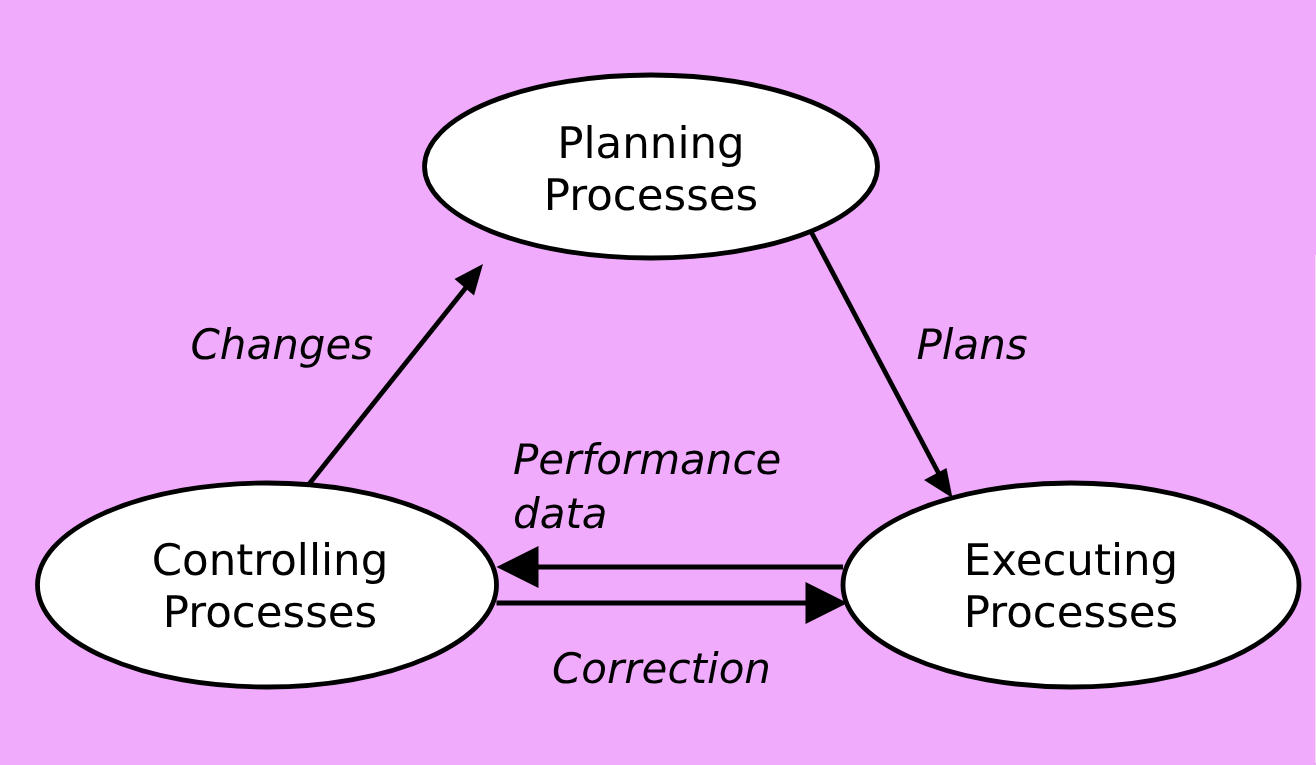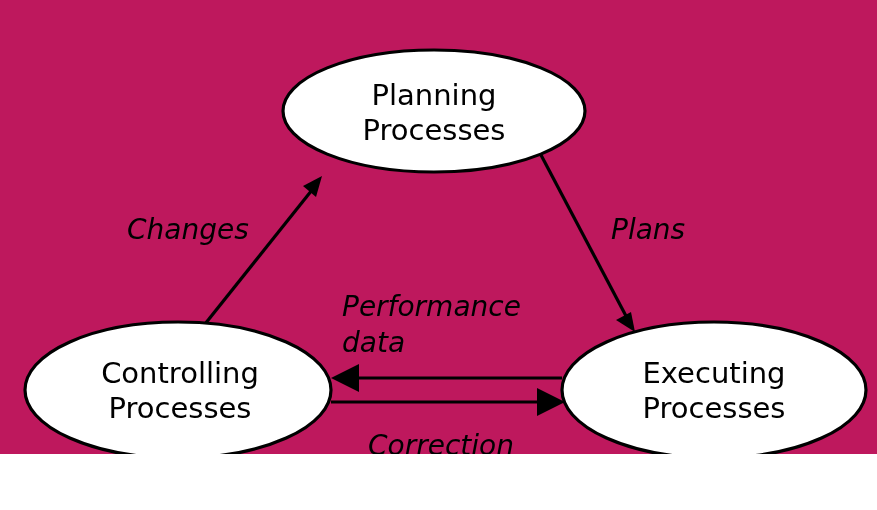--- a/index.html
+++ b/index.html
@@ -6,22 +6,22 @@
     margin: 0;
     padding: 0;
     background: #ffffff;
   }
   body {
     font-family: "DejaVu Sans", "Liberation Sans", sans-serif;
   }
   #canvas {
     position: relative;
     width: 877px;
-    height: 454px;
-    background: #be185d;
+    height: 510px;
+    background: #f0abfc;
     overflow: hidden;
   }
   #diagram-svg {
     position: absolute;
     top: 0;
     left: 0;
     width: 877px;
     height: 510px;
   }
   .node-ellipse {

